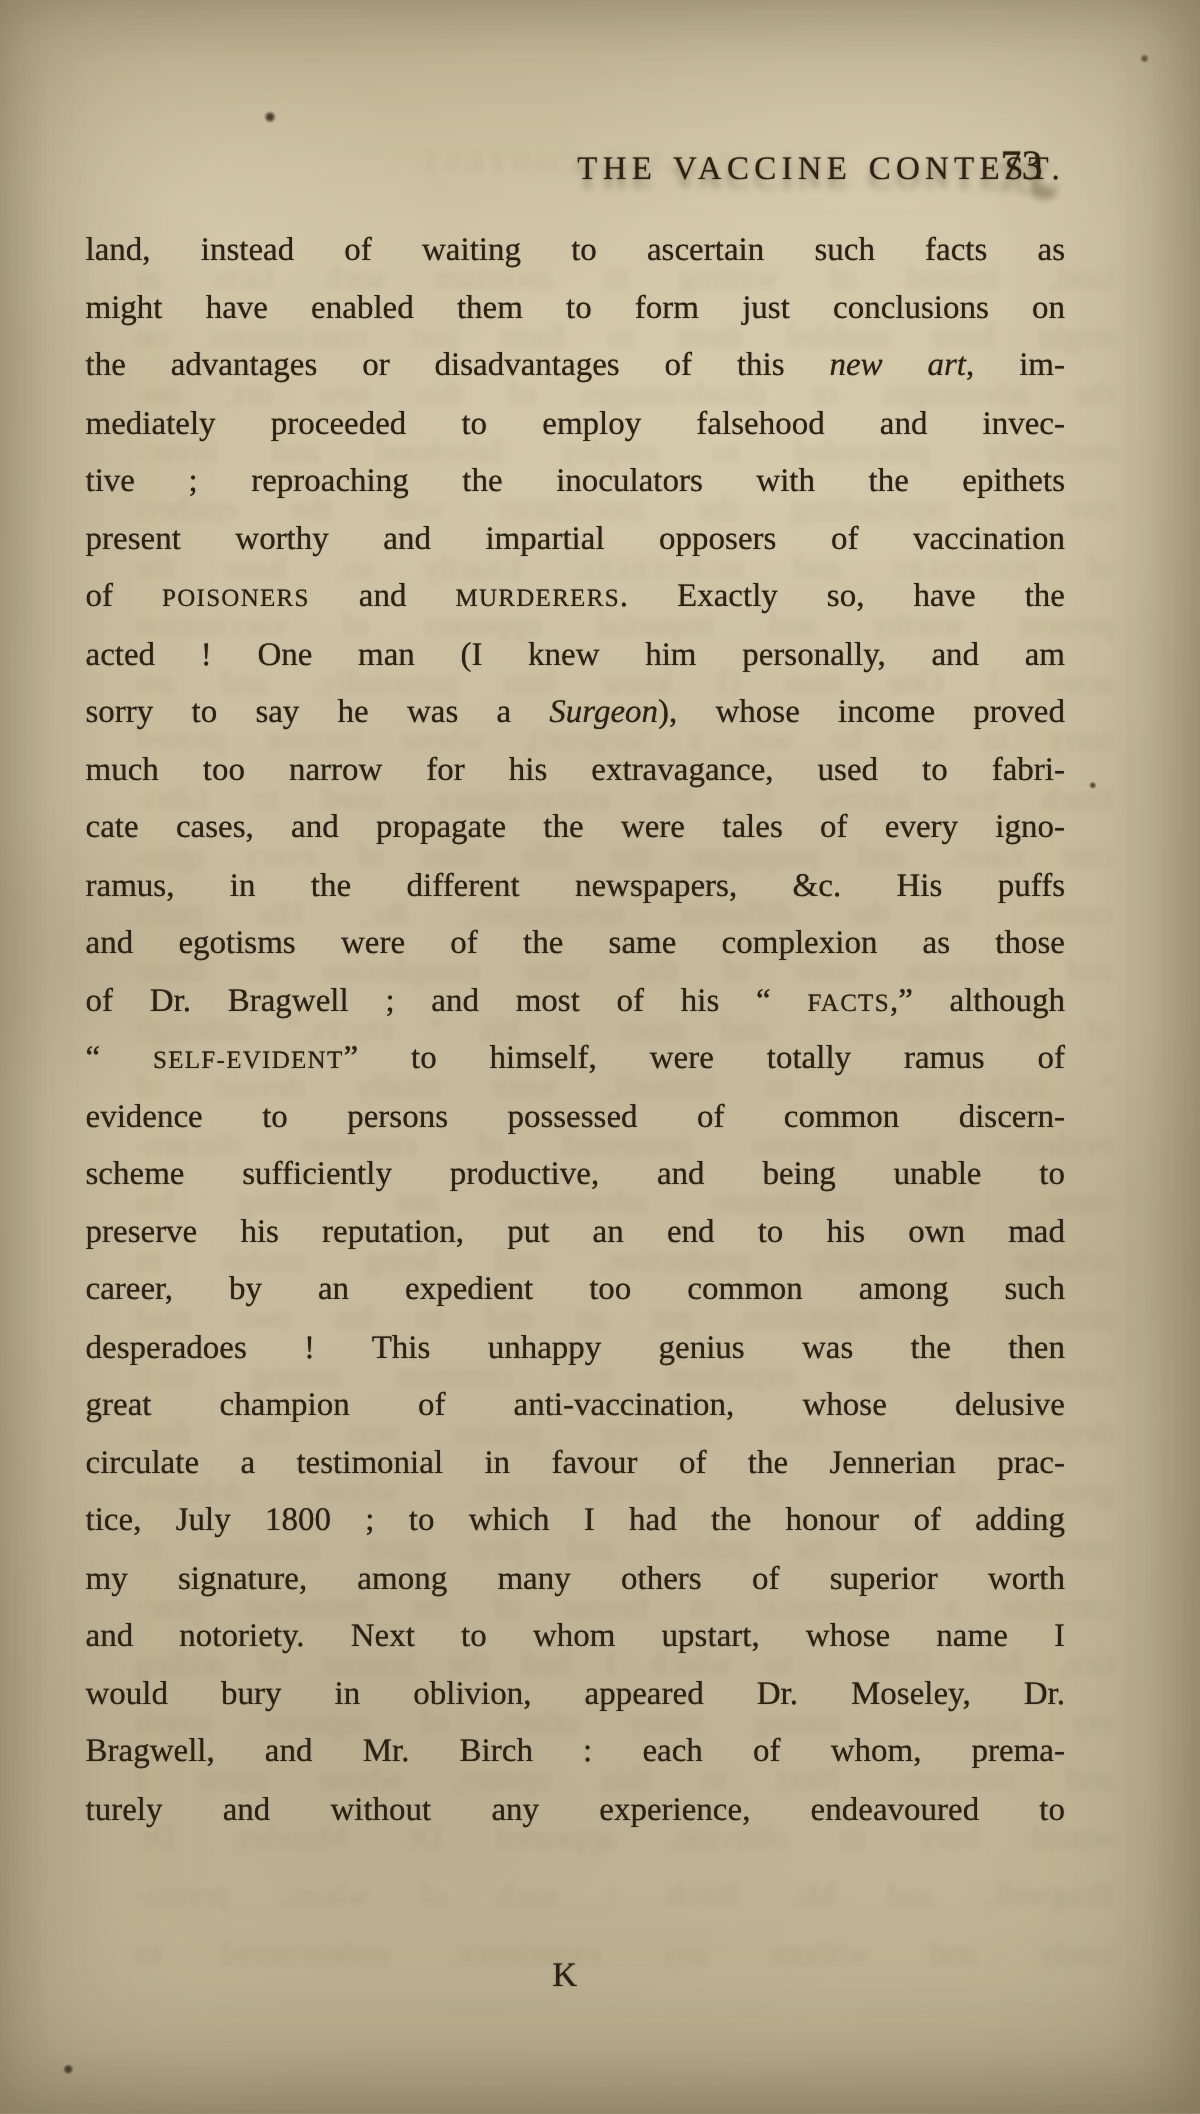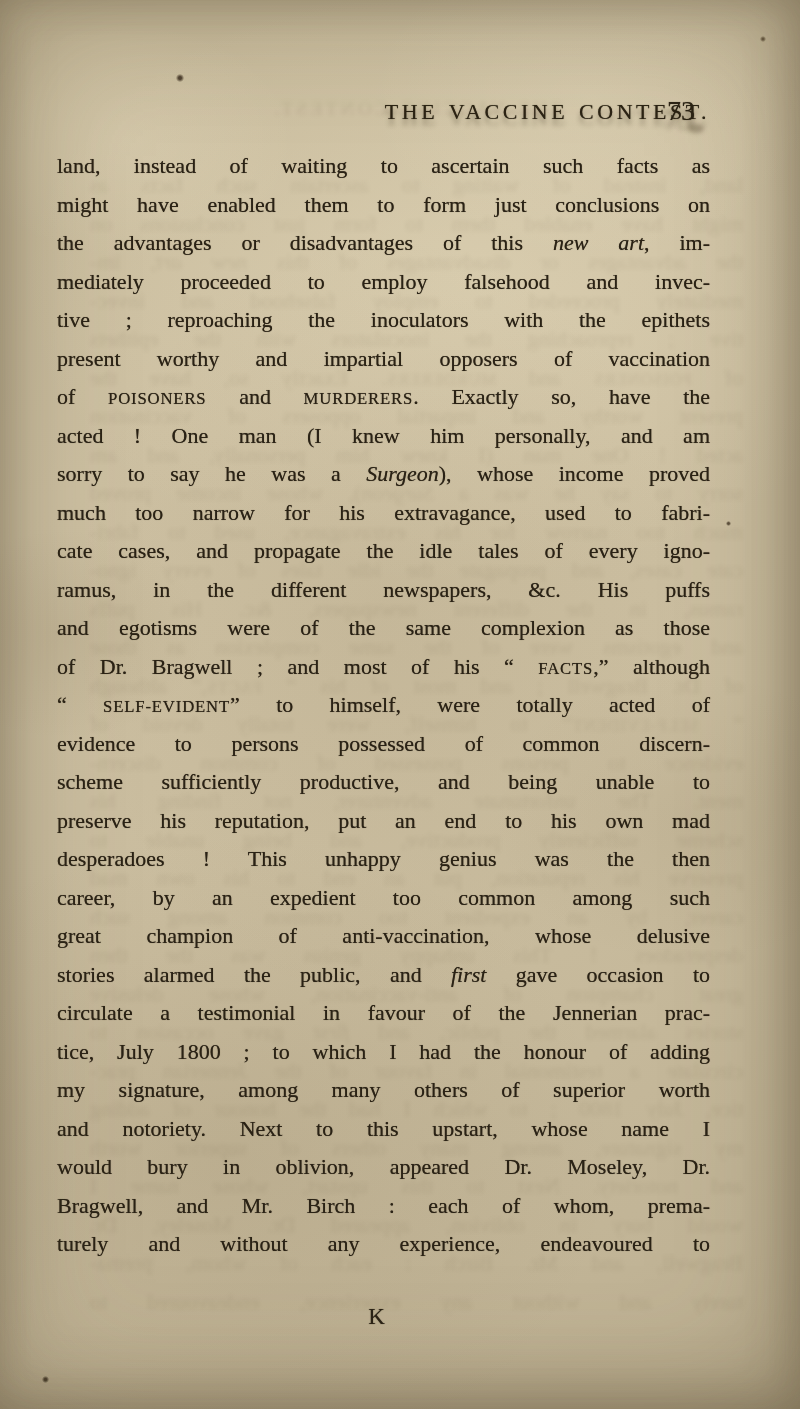--- a/index.html
+++ b/index.html
@@ -156,36 +156,35 @@
       <div class="line"><span>land, instead of waiting to ascertain such facts as</span></div>
       <div class="line"><span>might have enabled them to form just conclusions on</span></div>
       <div class="line"><span>the advantages or disadvantages of this </span><span class="italic">new art</span><span>, im-</span></div>
       <div class="line"><span>mediately proceeded to employ falsehood and invec-</span></div>
       <div class="line"><span>tive ; reproaching the inoculators with the epithets</span></div>
       <div class="line"><span>present worthy and impartial opposers of vaccination</span></div>
       <div class="line"><span>of </span><span class="smallcaps">POISONERS</span><span> and </span><span class="smallcaps">MURDERERS</span><span>. Exactly so, have the</span></div>
       <div class="line"><span>acted ! One man (I knew him personally, and am</span></div>
       <div class="line"><span>sorry to say he was a </span><span class="italic">Surgeon</span><span>), whose income proved</span></div>
       <div class="line"><span>much too narrow for his extravagance, used to fabri-</span></div>
-      <div class="line"><span>cate cases, and propagate the idle tales of every igno-</span></div>
+      <div class="line"><span>cate cases, and propagate the were tales of every igno-</span></div>
       <div class="line"><span>ramus, in the different newspapers, &amp;c. His puffs</span></div>
       <div class="line"><span>and egotisms were of the same complexion as those</span></div>
       <div class="line"><span>of Dr. Bragwell ; and most of his “ </span><span class="smallcaps">FACTS</span><span>,” although</span></div>
-      <div class="line"><span>“ </span><span class="smallcaps">SELF-EVIDENT</span><span>” to himself, were totally acted of</span></div>
+      <div class="line"><span>“ </span><span class="smallcaps">SELF-EVIDENT</span><span>” to himself, were totally ramus of</span></div>
       <div class="line"><span>evidence to persons possessed of common discern-</span></div>
       <div class="line"><span>scheme sufficiently productive, and being unable to</span></div>
       <div class="line"><span>preserve his reputation, put an end to his own mad</span></div>
+      <div class="line"><span>career, by an expedient too common among such</span></div>
       <div class="line"><span>desperadoes ! This unhappy genius was the then</span></div>
-      <div class="line"><span>career, by an expedient too common among such</span></div>
       <div class="line"><span>great champion of anti-vaccination, whose delusive</span></div>
-      <div class="line"><span>stories alarmed the public, and </span><span class="italic">first</span><span> gave occasion to</span></div>
       <div class="line"><span>circulate a testimonial in favour of the Jennerian prac-</span></div>
       <div class="line"><span>tice, July 1800 ; to which I had the honour of adding</span></div>
       <div class="line"><span>my signature, among many others of superior worth</span></div>
-      <div class="line"><span>and notoriety. Next to this upstart, whose name I</span></div>
+      <div class="line"><span>and notoriety. Next to whom upstart, whose name I</span></div>
       <div class="line"><span>would bury in oblivion, appeared Dr. Moseley, Dr.</span></div>
       <div class="line"><span>Bragwell, and Mr. Birch : each of whom, prema-</span></div>
       <div class="line"><span>turely and without any experience, endeavoured to</span></div>
     </main>
 
   <div class="catchword">K</div>
 
   <div class="stain s1"></div>
   <div class="stain s2"></div>
   <div class="stain s3"></div>

